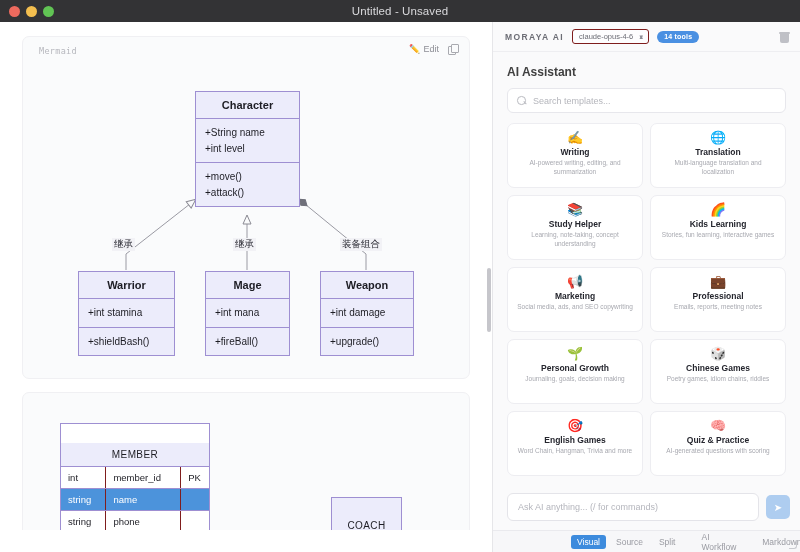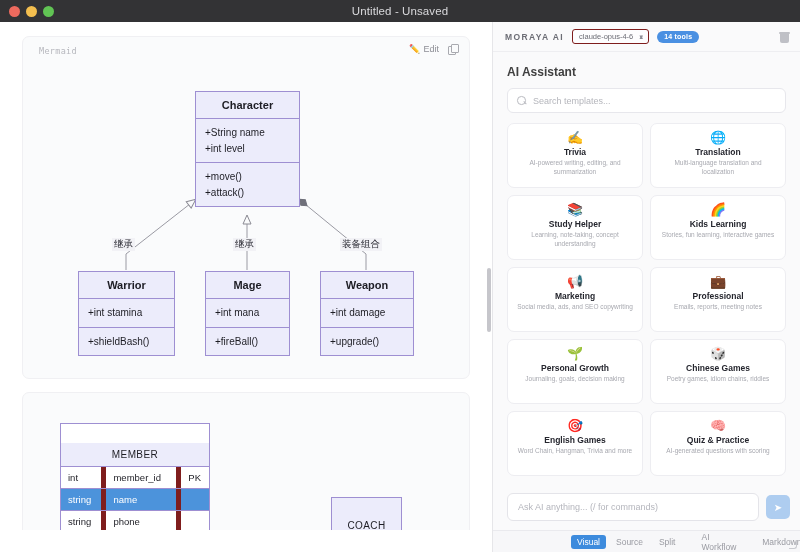--- a/index.html
+++ b/index.html
@@ -91,21 +91,21 @@
   .er {
     position: absolute; border: 1px solid #9e8fd2; font-size: 9.5px;
     background: #fff; color: #1d1d24;
   }
   .er .er-hdr {
     text-align: center; background: #ececfb; padding: 6px 4px;
     border-bottom: 1px solid #9e8fd2; font-size: 10px; letter-spacing: .4px; margin-top: 19px;
   }
   .er-row { display: flex; border-bottom: 1px solid #9e8fd2; }
   .er-row:last-child { border-bottom: none; }
-  .er-row > div { padding: 5px 7px; border-right: 5px solid #7f1d1d; }
+  .er-row > div { padding: 5px 7px; border-right: 1px solid #7f1d1d; }
   .er-row > div:last-child { border-right: none; }
   .c-type { width: 46px; }
   .c-name { width: 76px; }
   .c-key  { width: 28px; }
   .er-row.sel { background: #4c93db; color: #fff; }
 
   .er-box {
     position: absolute; border: 1px solid #9e8fd2; background: #ececfb;
     display: flex; align-items: center; justify-content: center;
     font-size: 10px; color: #1d1d24; letter-spacing: .4px;
@@ -365,21 +365,21 @@
       <div class="search-box">
         <span class="search-ic"></span>
         <input class="search-input" type="text" placeholder="Search templates..." style="">
       </div>
     </div>
 
     <div class="tpl-scroll">
       <div class="tpl-grid">
         <div class="tpl-card">
           <span class="tpl-emoji">✍️</span>
-          <span class="tpl-name">Trivia</span>
+          <span class="tpl-name">Writing</span>
           <span class="tpl-desc">AI-powered writing, editing, and summarization</span>
         </div>
         <div class="tpl-card">
           <span class="tpl-emoji">🌐</span>
           <span class="tpl-name">Translation</span>
           <span class="tpl-desc">Multi-language translation and localization</span>
         </div>
         <div class="tpl-card">
           <span class="tpl-emoji">📚</span>
           <span class="tpl-name">Study Helper</span>

